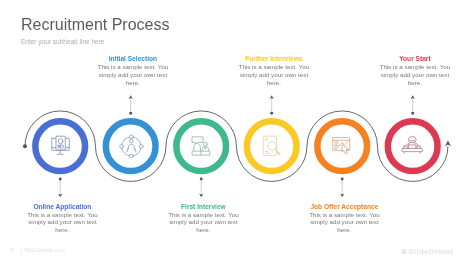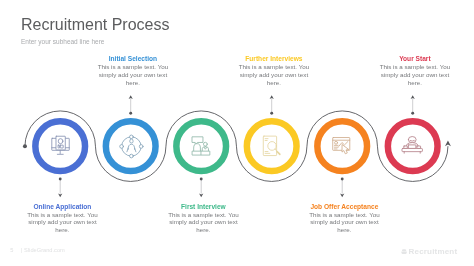--- a/index.html
+++ b/index.html
@@ -148,14 +148,14 @@
     </div>
 
   <div id="pagenum">5</div>
   <div id="sitename">| SlideGrand.com</div>
   <svg id="brandmark" viewBox="0 0 24 22" width="6.2" height="5.7" style="position:absolute;left:400.7px;top:248.8px;">
     <g fill="#e4e5e6">
       <path d="M12 0.6 C17.6 0.6 20.4 2.1 20.4 4.6 C20.4 7.4 17.6 9.0 12 9.0 C6.4 9.0 3.6 7.4 3.6 4.6 C3.6 2.1 6.4 0.6 12 0.6 Z"></path>
       <path d="M1.2 11.3 C1.2 10.4 1.9 9.9 2.9 9.9 L21.1 9.9 C22.1 9.9 22.8 10.4 22.8 11.3 C22.8 17.6 18.0 21.4 12 21.4 C6.0 21.4 1.2 17.6 1.2 11.3 Z"></path>
     </g>
   </svg>
-  <div id="brand">Recruitment</div>
+  <div id="brand">SlideGrand</div>
 </div>
 
 </body></html>

